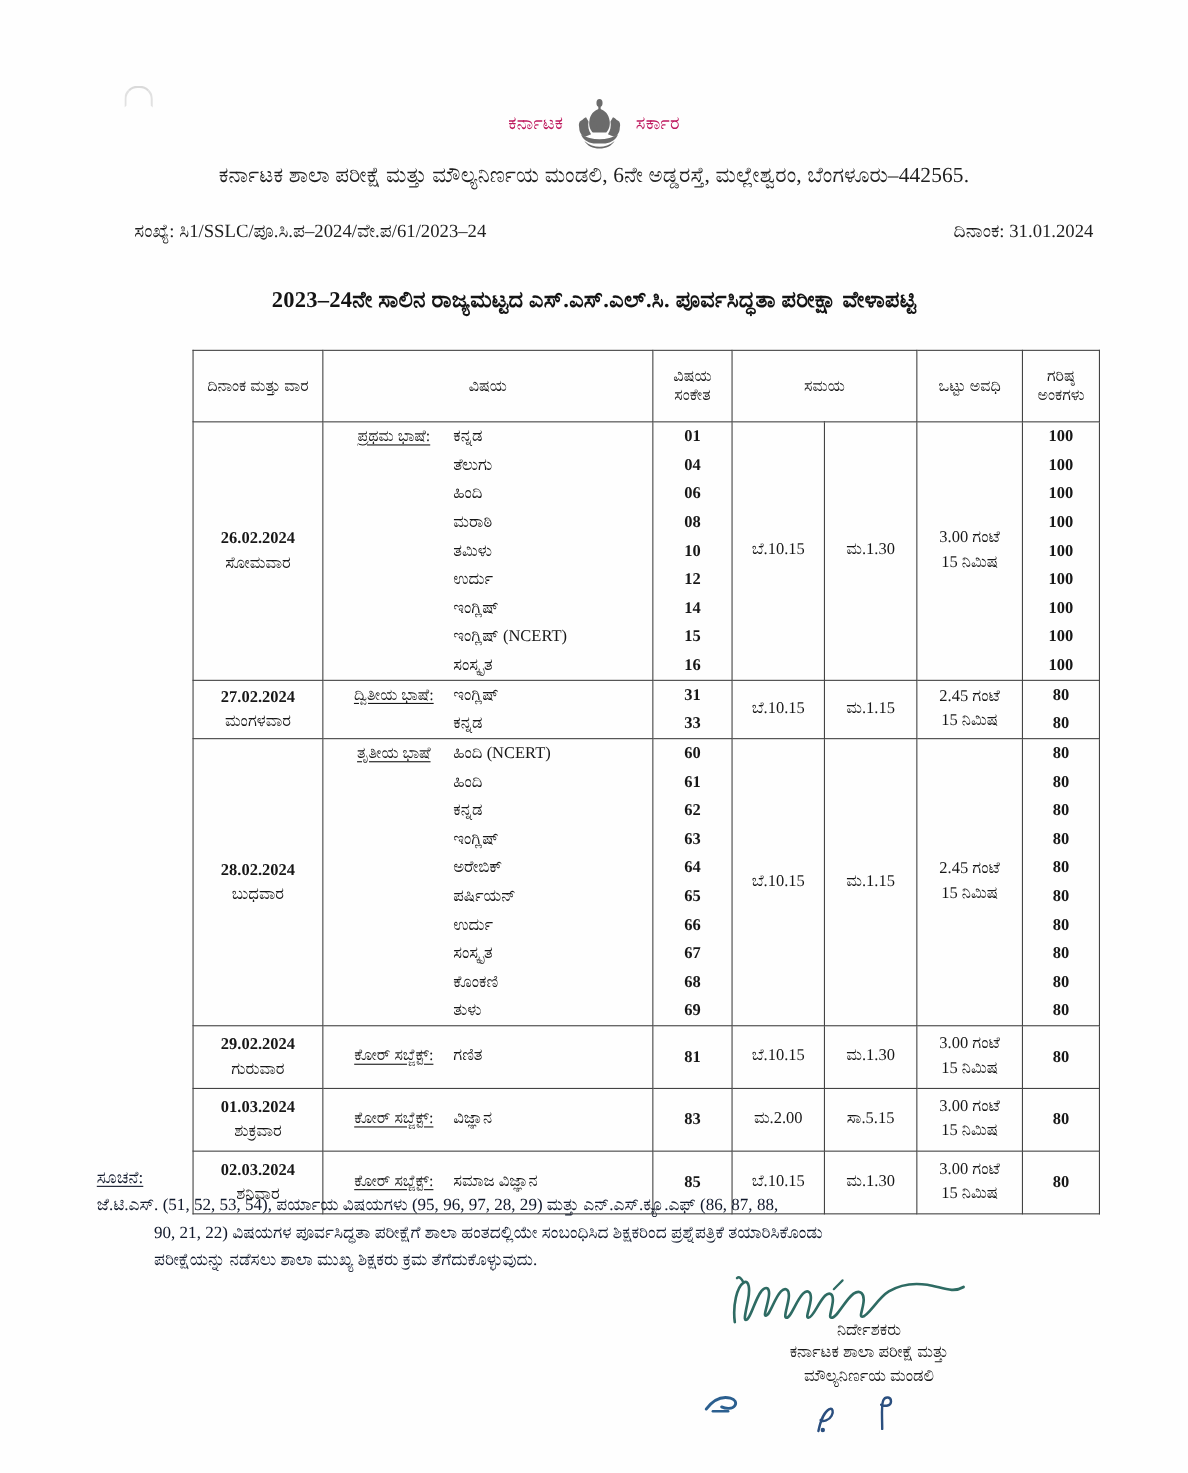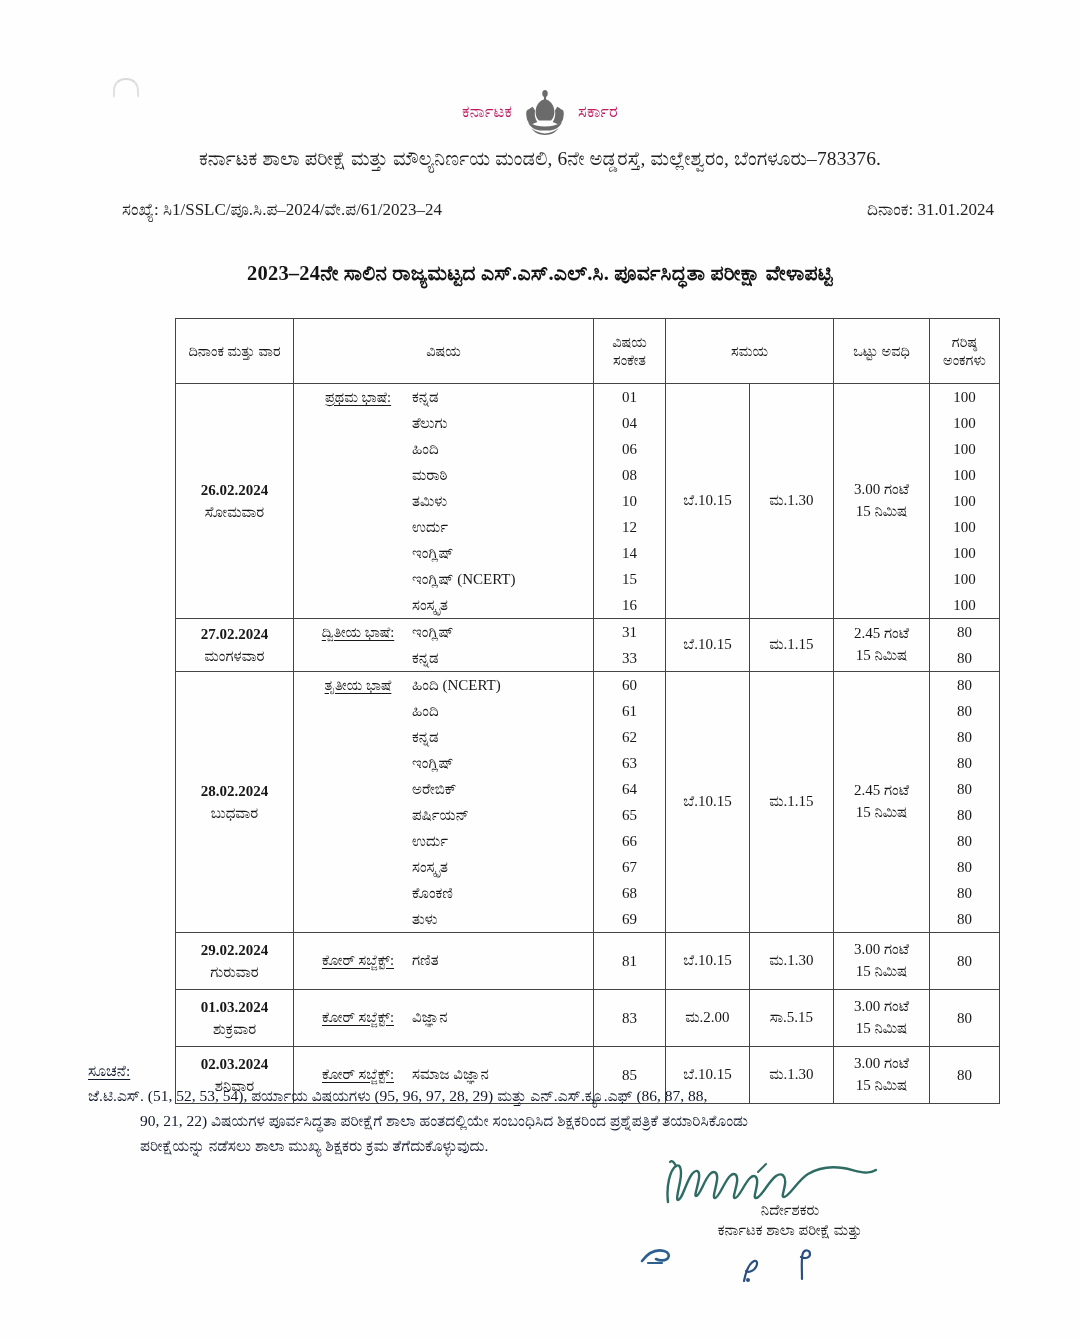--- a/index.html
+++ b/index.html
@@ -159,20 +159,21 @@
     box-sizing: border-box;
     text-decoration: underline;
     text-underline-offset: 3px;
     font-size: 14.5px;
   }
   .subj-group.blank { text-decoration: none; }
   .subj-name { font-size: 15px; }
 
   td.cell-codes, td.cell-marks {
     padding: 6px 0;
+    font-weight: bold;
   }
   .code-row, .mark-row {
     height: 26px;
     line-height: 26px;
     font-size: 15px;
   }
 
   td.cell-time, td.cell-dur {
     font-size: 15px;
     line-height: 1.45;
@@ -254,21 +255,21 @@
           <path d="M12 52 C16 58 22 61 30 61 C38 61 44 58 48 52 C42 57 36 59 30 59 C24 59 18 57 12 52 Z"></path>
           <circle cx="22" cy="27" r="2.6"></circle>
           <circle cx="38" cy="27" r="2.6"></circle>
           <path d="M26 33 L34 33 L32 38 L28 38 Z"></path>
         </g>
       </svg>
     </span>
     <span>ಸರ್ಕಾರ</span>
   </div>
 
-  <div class="address-line">ಕರ್ನಾಟಕ ಶಾಲಾ ಪರೀಕ್ಷೆ ಮತ್ತು ಮೌಲ್ಯನಿರ್ಣಯ ಮಂಡಲಿ, 6ನೇ ಅಡ್ಡರಸ್ತೆ, ಮಲ್ಲೇಶ್ವರಂ, ಬೆಂಗಳೂರು–783376.</div>
+  <div class="address-line">ಕರ್ನಾಟಕ ಶಾಲಾ ಪರೀಕ್ಷೆ ಮತ್ತು ಮೌಲ್ಯನಿರ್ಣಯ ಮಂಡಲಿ, 6ನೇ ಅಡ್ಡರಸ್ತೆ, ಮಲ್ಲೇಶ್ವರಂ, ಬೆಂಗಳೂರು–442565.</div>
 
   <div class="ref-row">
     <div>
       <span class="ref-label">ಸಂಖ್ಯೆ:</span>
       <span>ಸಿ1/SSLC/ಪೂ.ಸಿ.ಪ–2024/ವೇ.ಪ/61/2023–24</span>
     </div>
     <div class="doc-date">
       <span>ದಿನಾಂಕ:</span>
       <span>31.01.2024</span>
     </div>
@@ -554,20 +555,21 @@
 
   <div class="sign-block">
     <svg class="sig-svg" width="300" height="62" viewBox="0 0 300 62" aria-hidden="true">
       <path d="M28 52 C26 36 30 20 36 16 C41 13 42 22 40 32 C38 42 36 50 38 50 C42 50 46 32 52 24 C56 19 60 20 59 28 C58 36 54 46 56 46 C60 46 64 30 70 24 C74 20 78 22 77 30 C76 38 72 48 75 48 C79 48 84 32 90 26 C94 22 98 24 97 32 C96 40 92 48 95 48 C99 48 104 34 110 28 C114 24 118 26 117 34 C116 42 113 48 116 48 C121 48 128 32 136 26 C142 22 146 26 145 34 C144 42 141 47 144 47 C149 47 158 30 168 24 C178 18 190 16 203 18 C216 20 226 26 236 20" fill="none" stroke="#2e6b63" stroke-width="2.4" stroke-linecap="round" stroke-linejoin="round"></path>
       <path d="M36 16 C34 12 32 10 30 12" fill="none" stroke="#2e6b63" stroke-width="2.2" stroke-linecap="round"></path>
       <path d="M118 22 L126 14" fill="none" stroke="#2e6b63" stroke-width="2" stroke-linecap="round"></path>
     </svg>
     <div class="sig-lines">
       <span class="l">ನಿರ್ದೇಶಕರು</span>
       <span class="l">ಕರ್ನಾಟಕ ಶಾಲಾ ಪರೀಕ್ಷೆ ಮತ್ತು</span>
+      <span class="l">ಮೌಲ್ಯನಿರ್ಣಯ ಮಂಡಲಿ</span>
     </div>
     <div class="sig-marks">
       <svg class="m1" width="40" height="26" viewBox="0 0 40 26" aria-hidden="true">
         <path d="M4 18 C10 10 18 6 26 8 C30 9 32 12 30 15 C28 18 22 18 18 16" fill="none" stroke="#2b5f8f" stroke-width="2.6" stroke-linecap="round"></path>
         <path d="M10 20 L24 20" stroke="#2b5f8f" stroke-width="2.2" stroke-linecap="round"></path>
       </svg>
       <svg class="m2" width="30" height="30" viewBox="0 0 30 30" aria-hidden="true">
         <path d="M8 26 C10 16 14 8 18 6 C21 5 22 8 20 12 C18 16 12 18 10 16" fill="none" stroke="#2b4f7f" stroke-width="2.2" stroke-linecap="round"></path>
         <circle cx="12" cy="25" r="2" fill="#2b4f7f"></circle>
       </svg>

